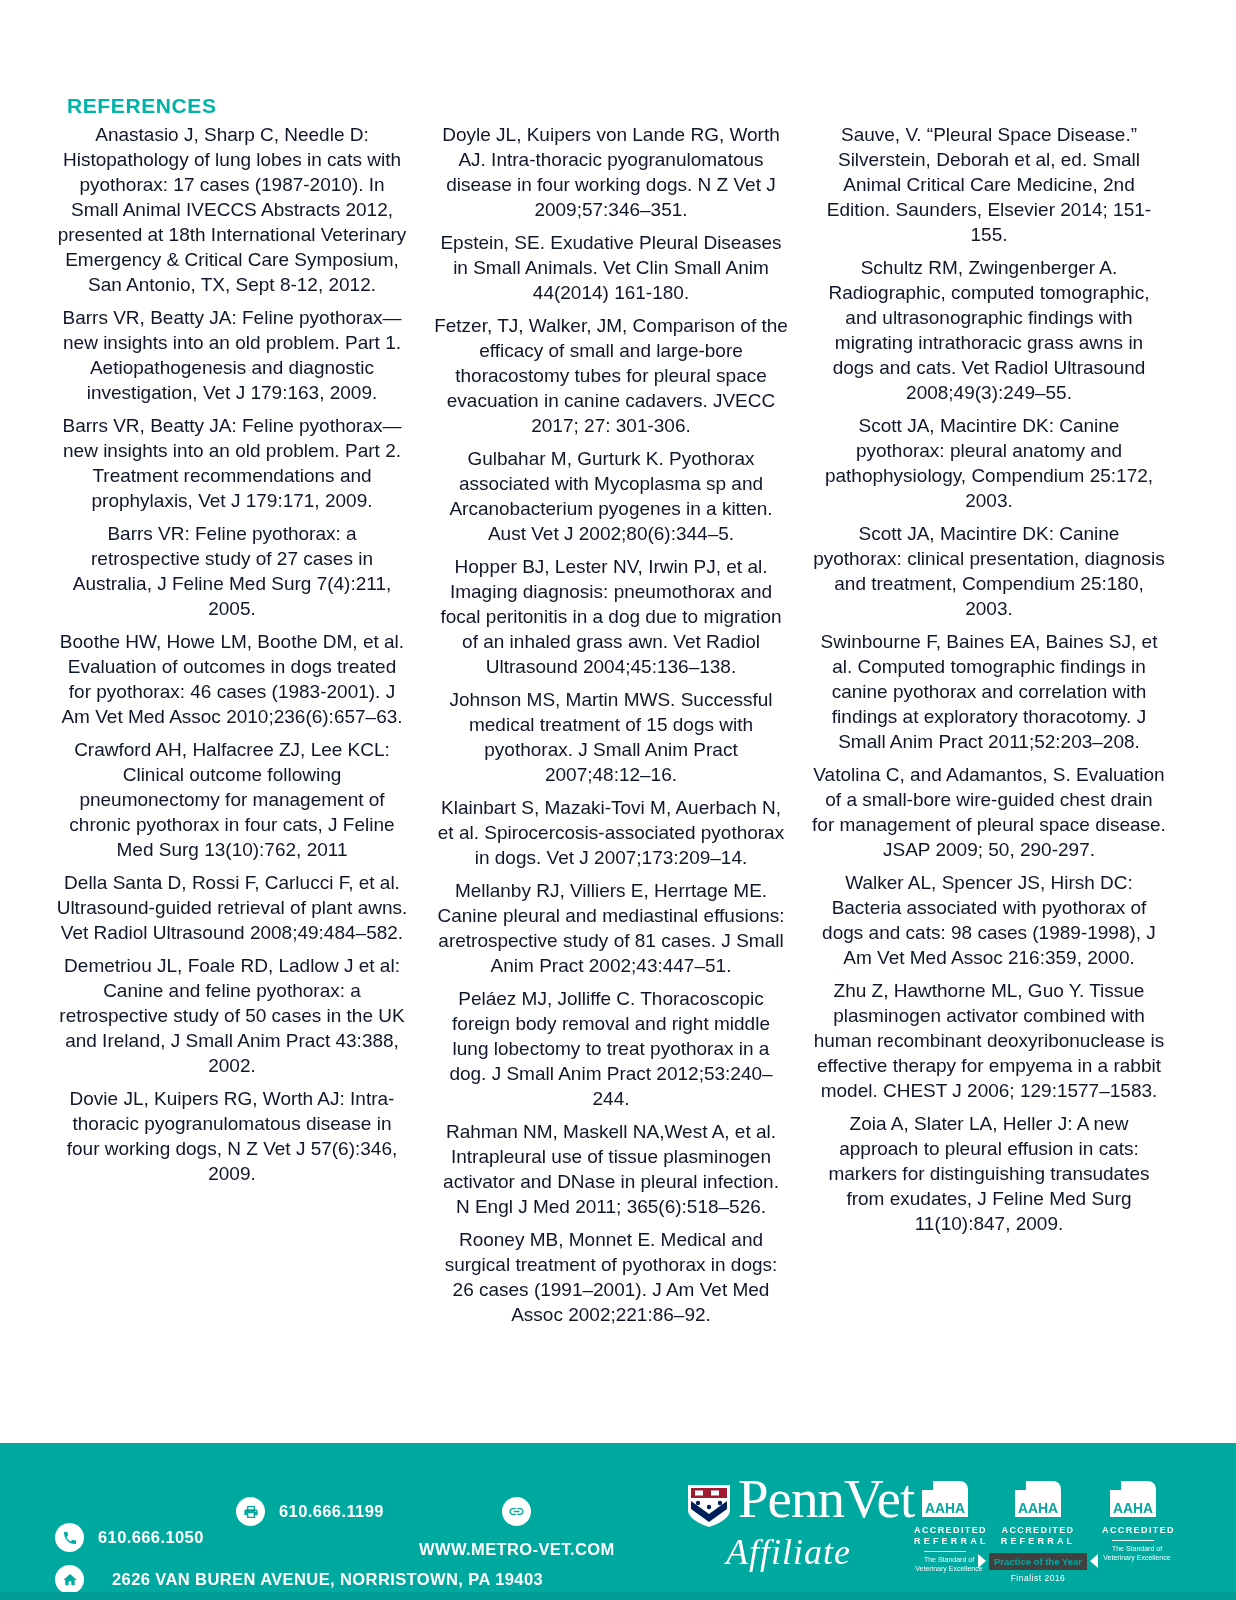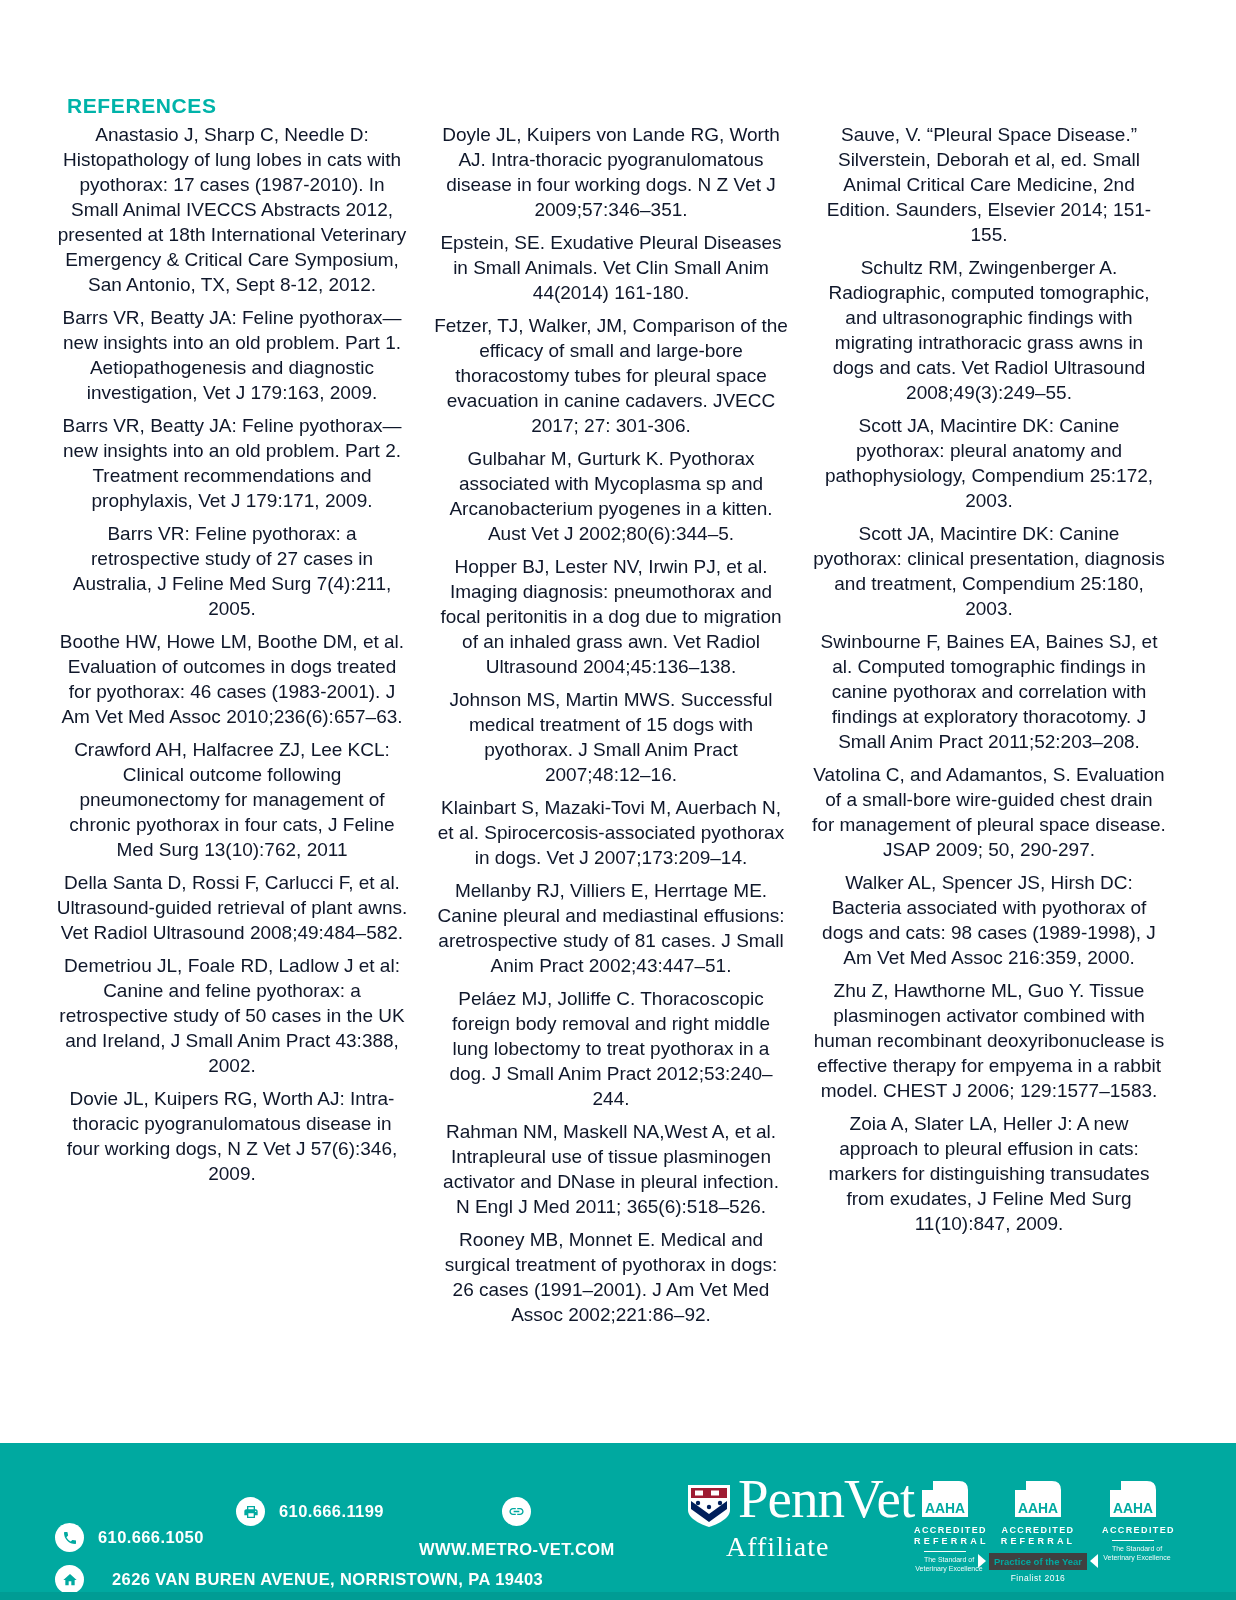--- a/index.html
+++ b/index.html
@@ -46,21 +46,21 @@
 
   
   .pennvet{position:absolute;left:686px;top:32px;width:220px;}
   .pv-row{display:flex;align-items:flex-start;}
   .pv-shield{margin-top:8px;}
   .pv-name{
     font-family:"Liberation Serif", serif;font-size:55px;font-weight:400;
     color:#fff;margin-left:6px;line-height:48px;letter-spacing:-1px;
   }
   .pv-sub{
-    font-family:"Liberation Serif", serif;font-size:28px;
+    font-family:"Liberation Serif", serif;font-style:italic;font-size:36px;
     color:#fff;margin:-2px 0 0 40px;letter-spacing:1px;
   }
 
   
   .badge{position:absolute;top:38px;text-align:center;}
   .badge-1{left:914px;width:62px;}
   .badge-2{left:984px;width:108px;}
   .badge-3{left:1102px;width:62px;}
   .badge .accredited{
     font-size:9px;font-weight:bold;letter-spacing:1.4px;margin-top:4px;white-space:nowrap;

